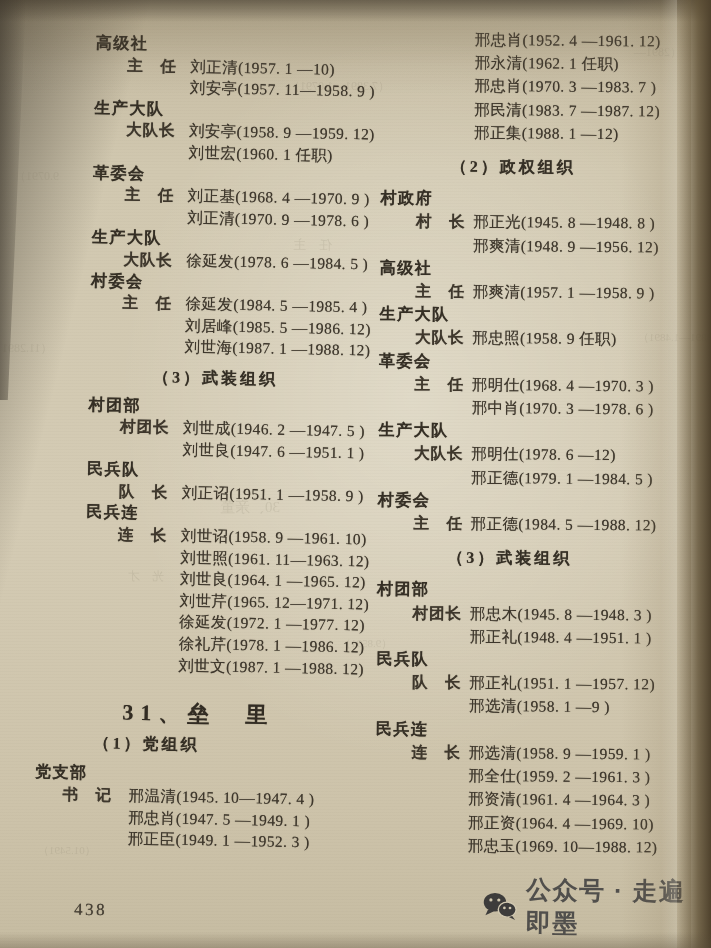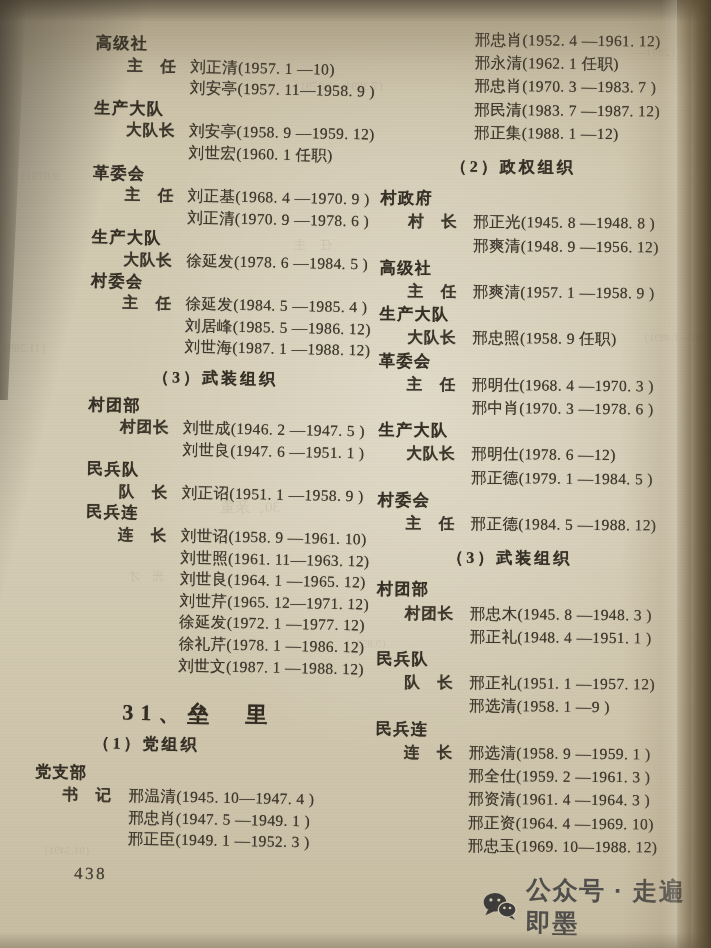--- a/index.html
+++ b/index.html
@@ -46,26 +46,26 @@
   
   .b-title{padding-left:86px;margin:27px 0 9px;font-size:22px;font-weight:700;letter-spacing:7px;color:#322c23;}
   .b-header{padding-left:58px;margin:5px 0 9px;}
   .b-section{padding-left:0;}
   .b-entry{padding-left:28px;}
   .b-entry .role{width:66px;}
   .b-cont{padding-left:94px;}
   
   .r-section{padding-left:4px;}
   .r-entry{padding-left:32px;}
-  .r-entry .role{width:65px;}
+  .r-entry .role{width:65px;text-align:center;}
   .r-cont{padding-left:97px;}
   .r-header{padding-left:74px;margin:11px 0 9px;}
 
   
-  .pagenum{position:absolute;left:74px;top:864px;font-size:17px;letter-spacing:2.5px;color:#453f34;
+  .pagenum{position:absolute;left:74px;top:900px;font-size:17px;letter-spacing:2.5px;color:#453f34;
            transform:rotate(1deg);text-shadow:0 0 0.7px rgba(56,49,39,0.6);}
 
   
   .watermark{position:absolute;left:483px;top:874px;display:flex;align-items:center;gap:9px;
              color:#474645;transform:rotate(0.8deg);}
   .watermark .wm-text{font-family:"Liberation Sans","DejaVu Sans",sans-serif;
              font-size:25px;font-weight:600;letter-spacing:1.5px;opacity:0.92;}
   .wm-icon{width:34px;height:29px;flex:0 0 auto;}
 
   

